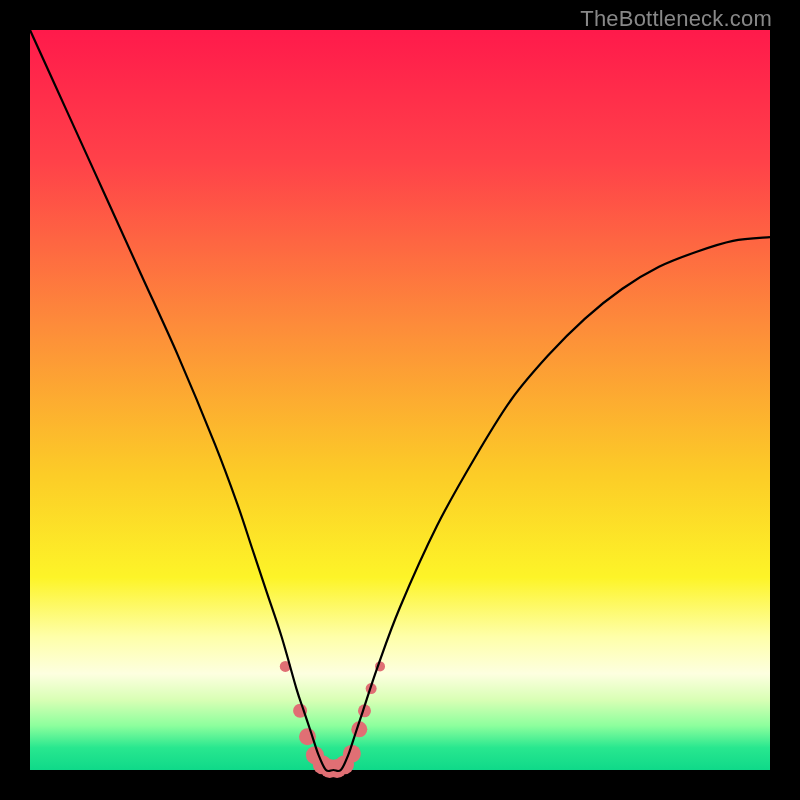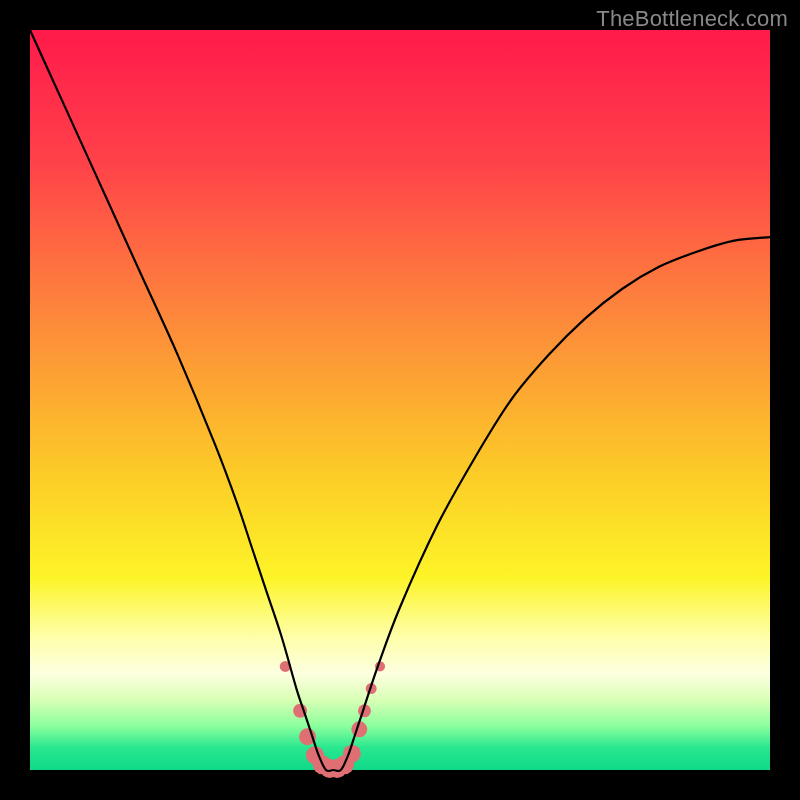--- a/index.html
+++ b/index.html
@@ -13,21 +13,21 @@
   }
   .stage {
     position: relative;
     width: 800px;
     height: 800px;
     background: #000;
   }
   .watermark {
     position: absolute;
     top: 6px;
-    right: 12px;
+    right: 28px;
     color: #888;
     font-size: 22px;
     font-weight: 500;
     z-index: 10;
     letter-spacing: 0.2px;
   }
   svg {
     position: absolute;
     left: 0;
     top: 0;

